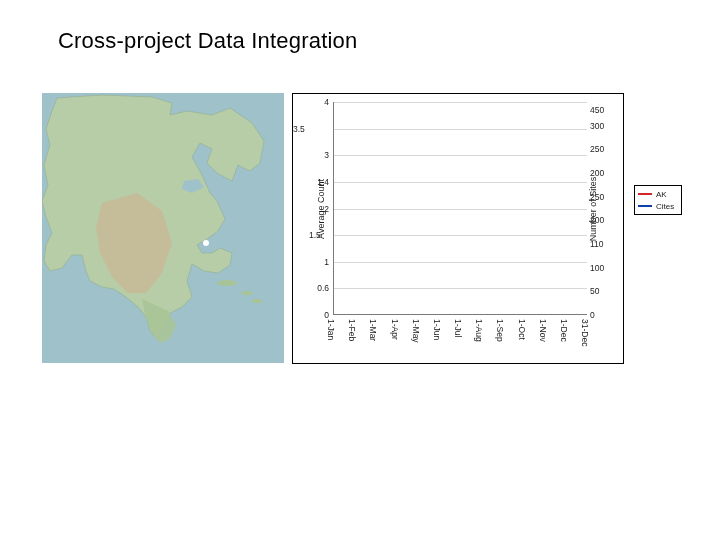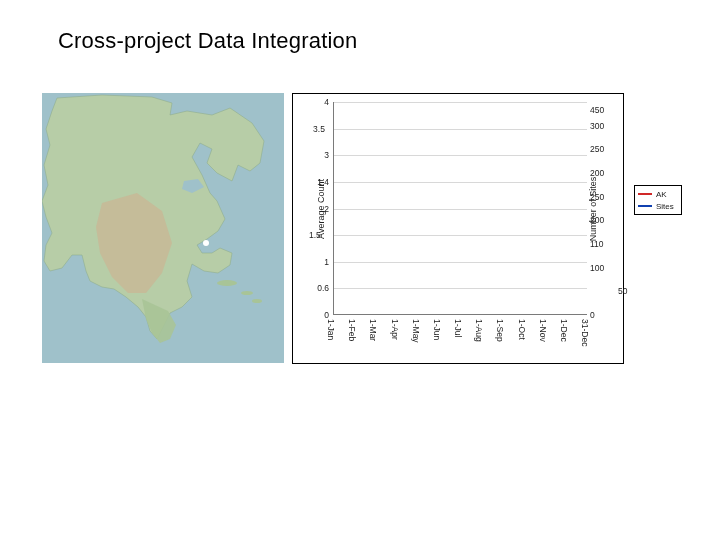--- a/index.html
+++ b/index.html
@@ -187,38 +187,38 @@
       </div>
     <div class="ylabel-left" id="ylabel-left" style="left:-2px; top:110px; transform: rotate(-90deg);">Average Count</div>
     <div class="ylabel-right" id="ylabel-right" style="right:-3px; top:110px; transform: rotate(-90deg);">Number of Sites</div>
   <div class="ytick-left" style="right: 294px; left: 16px; width: 20px; text-align: right; top: 216px;">0</div>
       <div class="ytick-left" style="right: 294px; left: 16px; width: 20px; text-align: right; top: 189.375px;">0.6</div>
       <div class="ytick-left" style="right: 294px; left: 16px; width: 20px; text-align: right; top: 162.75px;">1</div>
       <div class="ytick-left" style="right: 294px; left: 16px; width: 20px; top: 136.125px;">1.5</div>
       <div class="ytick-left" style="right: 294px; left: 16px; width: 20px; text-align: right; top: 109.5px;">2</div>
       <div class="ytick-left" style="right: 294px; left: 16px; width: 20px; text-align: right; top: 82.875px;">1.4</div>
       <div class="ytick-left" style="right: 294px; left: 16px; width: 20px; text-align: right; top: 56.25px;">3</div>
-      <div class="ytick-left" style="right: 294px; left: 16px; width: 20px; text-align: center; top: 29.625px;">3.5</div>
+      <div class="ytick-left" style="right: 294px; left: 0; width: 20px; text-align: left; top: 29.625px;">3.5</div>
       <div class="ytick-left" style="right: 294px; left: 16px; width: 20px; text-align: right; top: 3px;">4</div>
       <div class="ytick-right" style="left: 297px; top: 216px;">0</div>
-      <div class="ytick-right" style="left: 297px; top: 192.333px; margin-left: 28px;">50</div>
+      <div class="ytick-right" style="left: 297px; top: 192.333px;">50</div>
       <div class="ytick-right" style="left: 297px; top: 168.667px;">100</div>
       <div class="ytick-right" style="left: 297px; top: 145px;">110</div>
       <div class="ytick-right" style="left: 297px; top: 121.333px;">200</div>
       <div class="ytick-right" style="left: 297px; top: 97.6667px;">250</div>
       <div class="ytick-right" style="left: 297px; top: 74px;">200</div>
       <div class="ytick-right" style="left: 297px; top: 50.3333px;">250</div>
       <div class="ytick-right" style="left: 297px; top: 26.6667px;">300</div>
       <div class="ytick-right" style="left: 297px; top: 11px;">450</div>
     </div>
 
   <div class="legend">
     <div class="legend-row">
       <span class="legend-swatch" id="leg-sw-0" style="border-top-color: rgb(208, 40, 40);"></span>
       <span class="legend-label">AK</span>
     </div>
     <div class="legend-row">
       <span class="legend-swatch" id="leg-sw-1" style="border-top-color: rgb(16, 64, 176);"></span>
-      <span class="legend-label">Sites</span>
+      <span class="legend-label">Cites</span>
     </div>
   </div>
 
 </div>
 
 </body></html>

